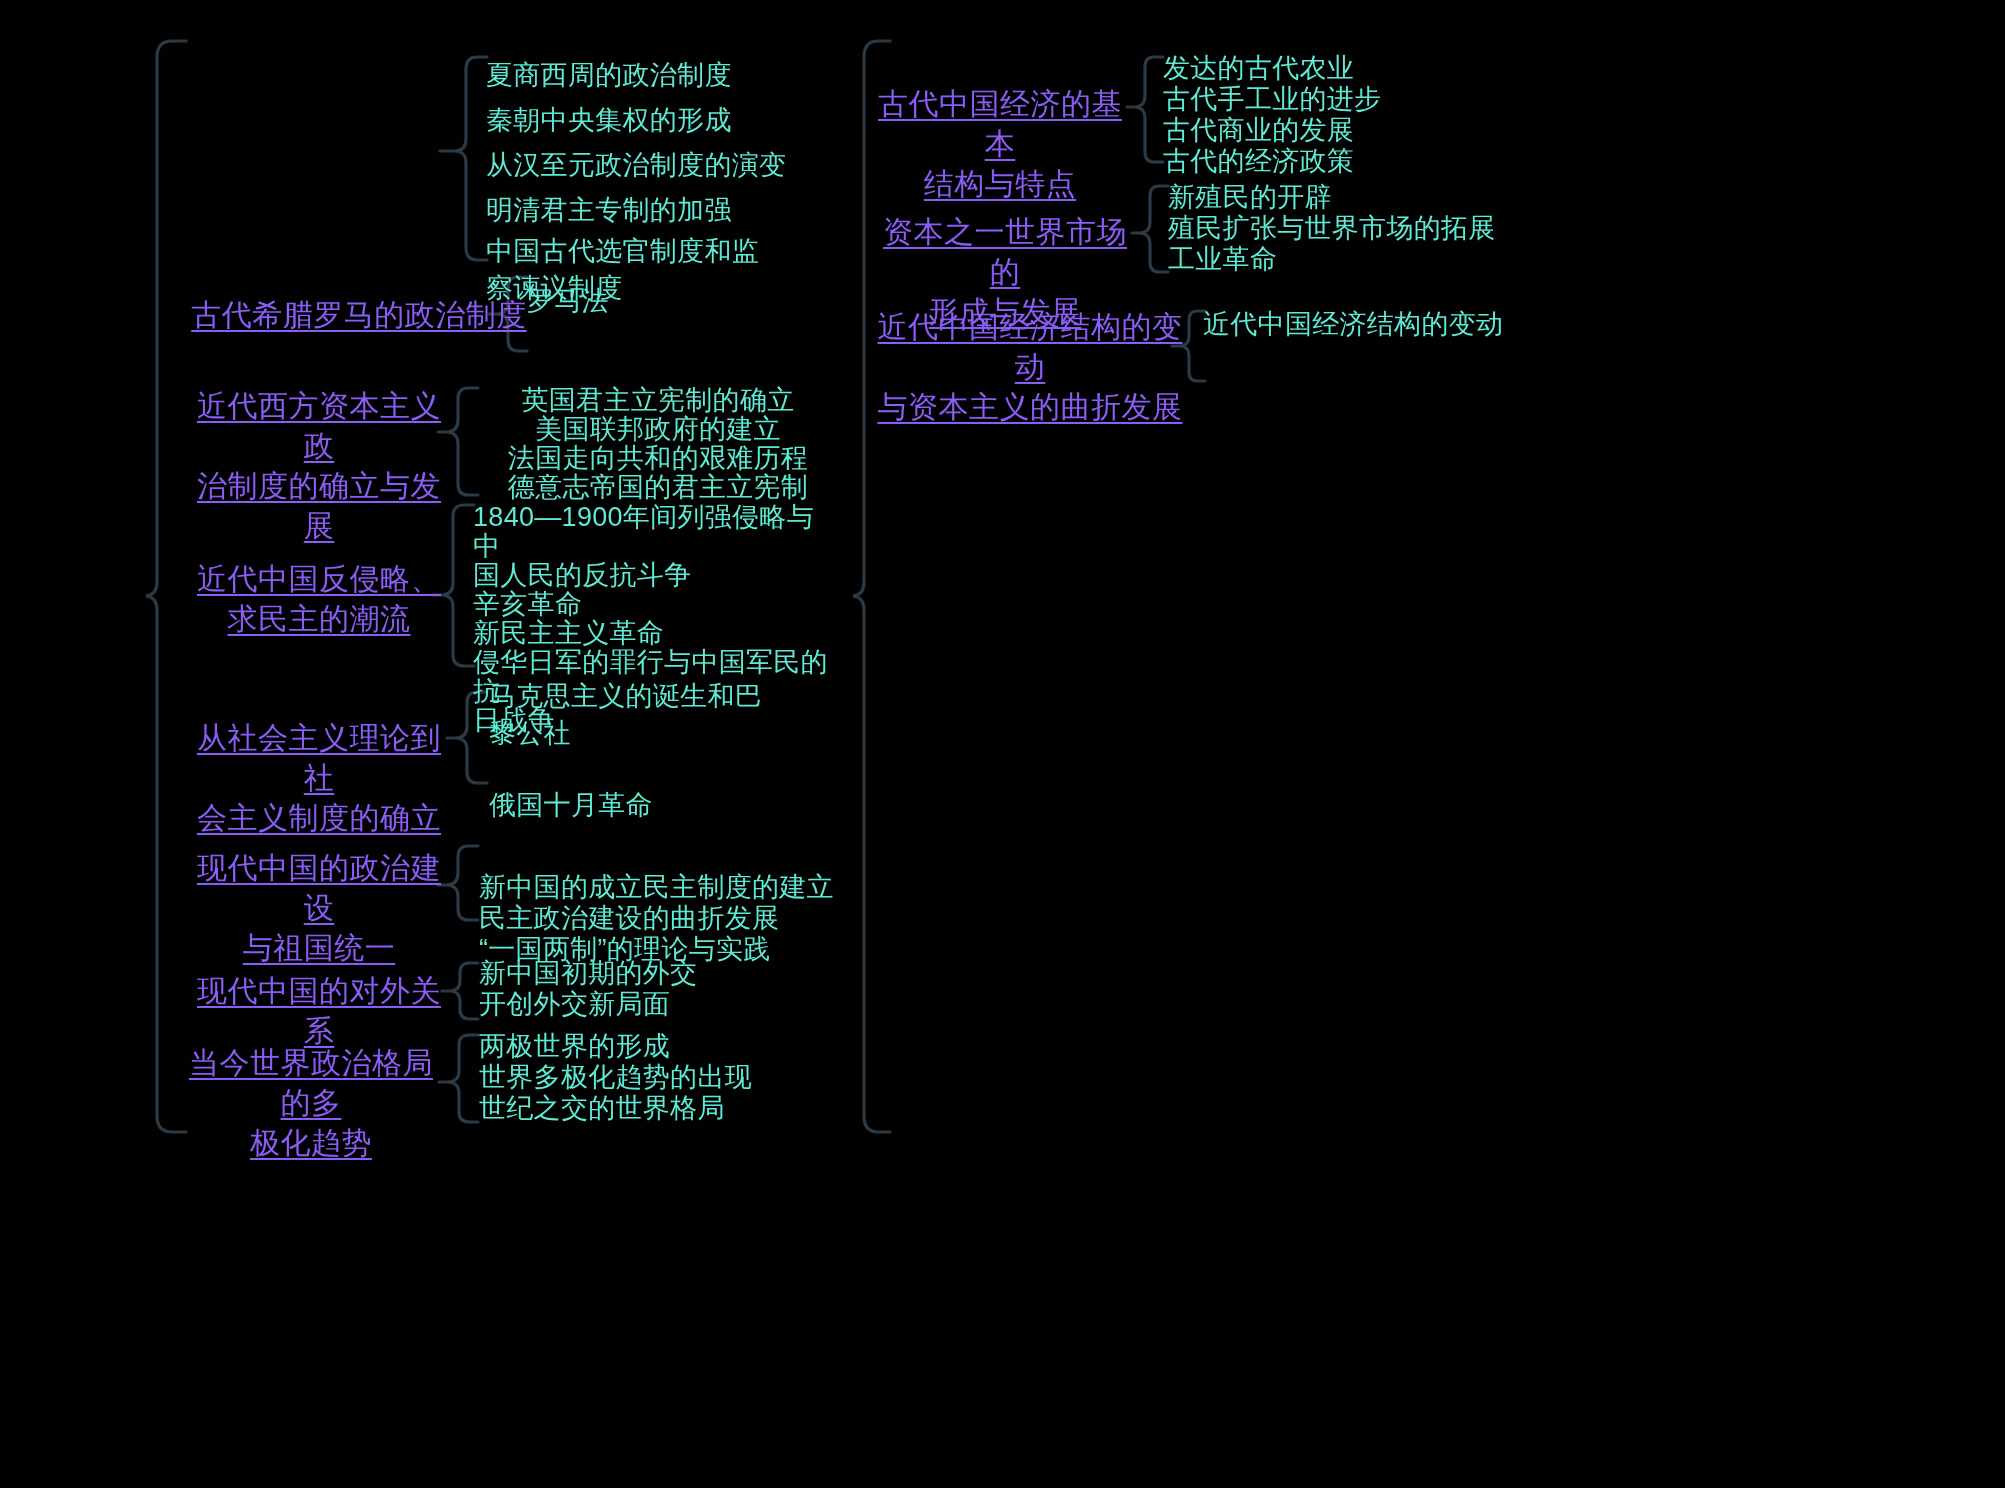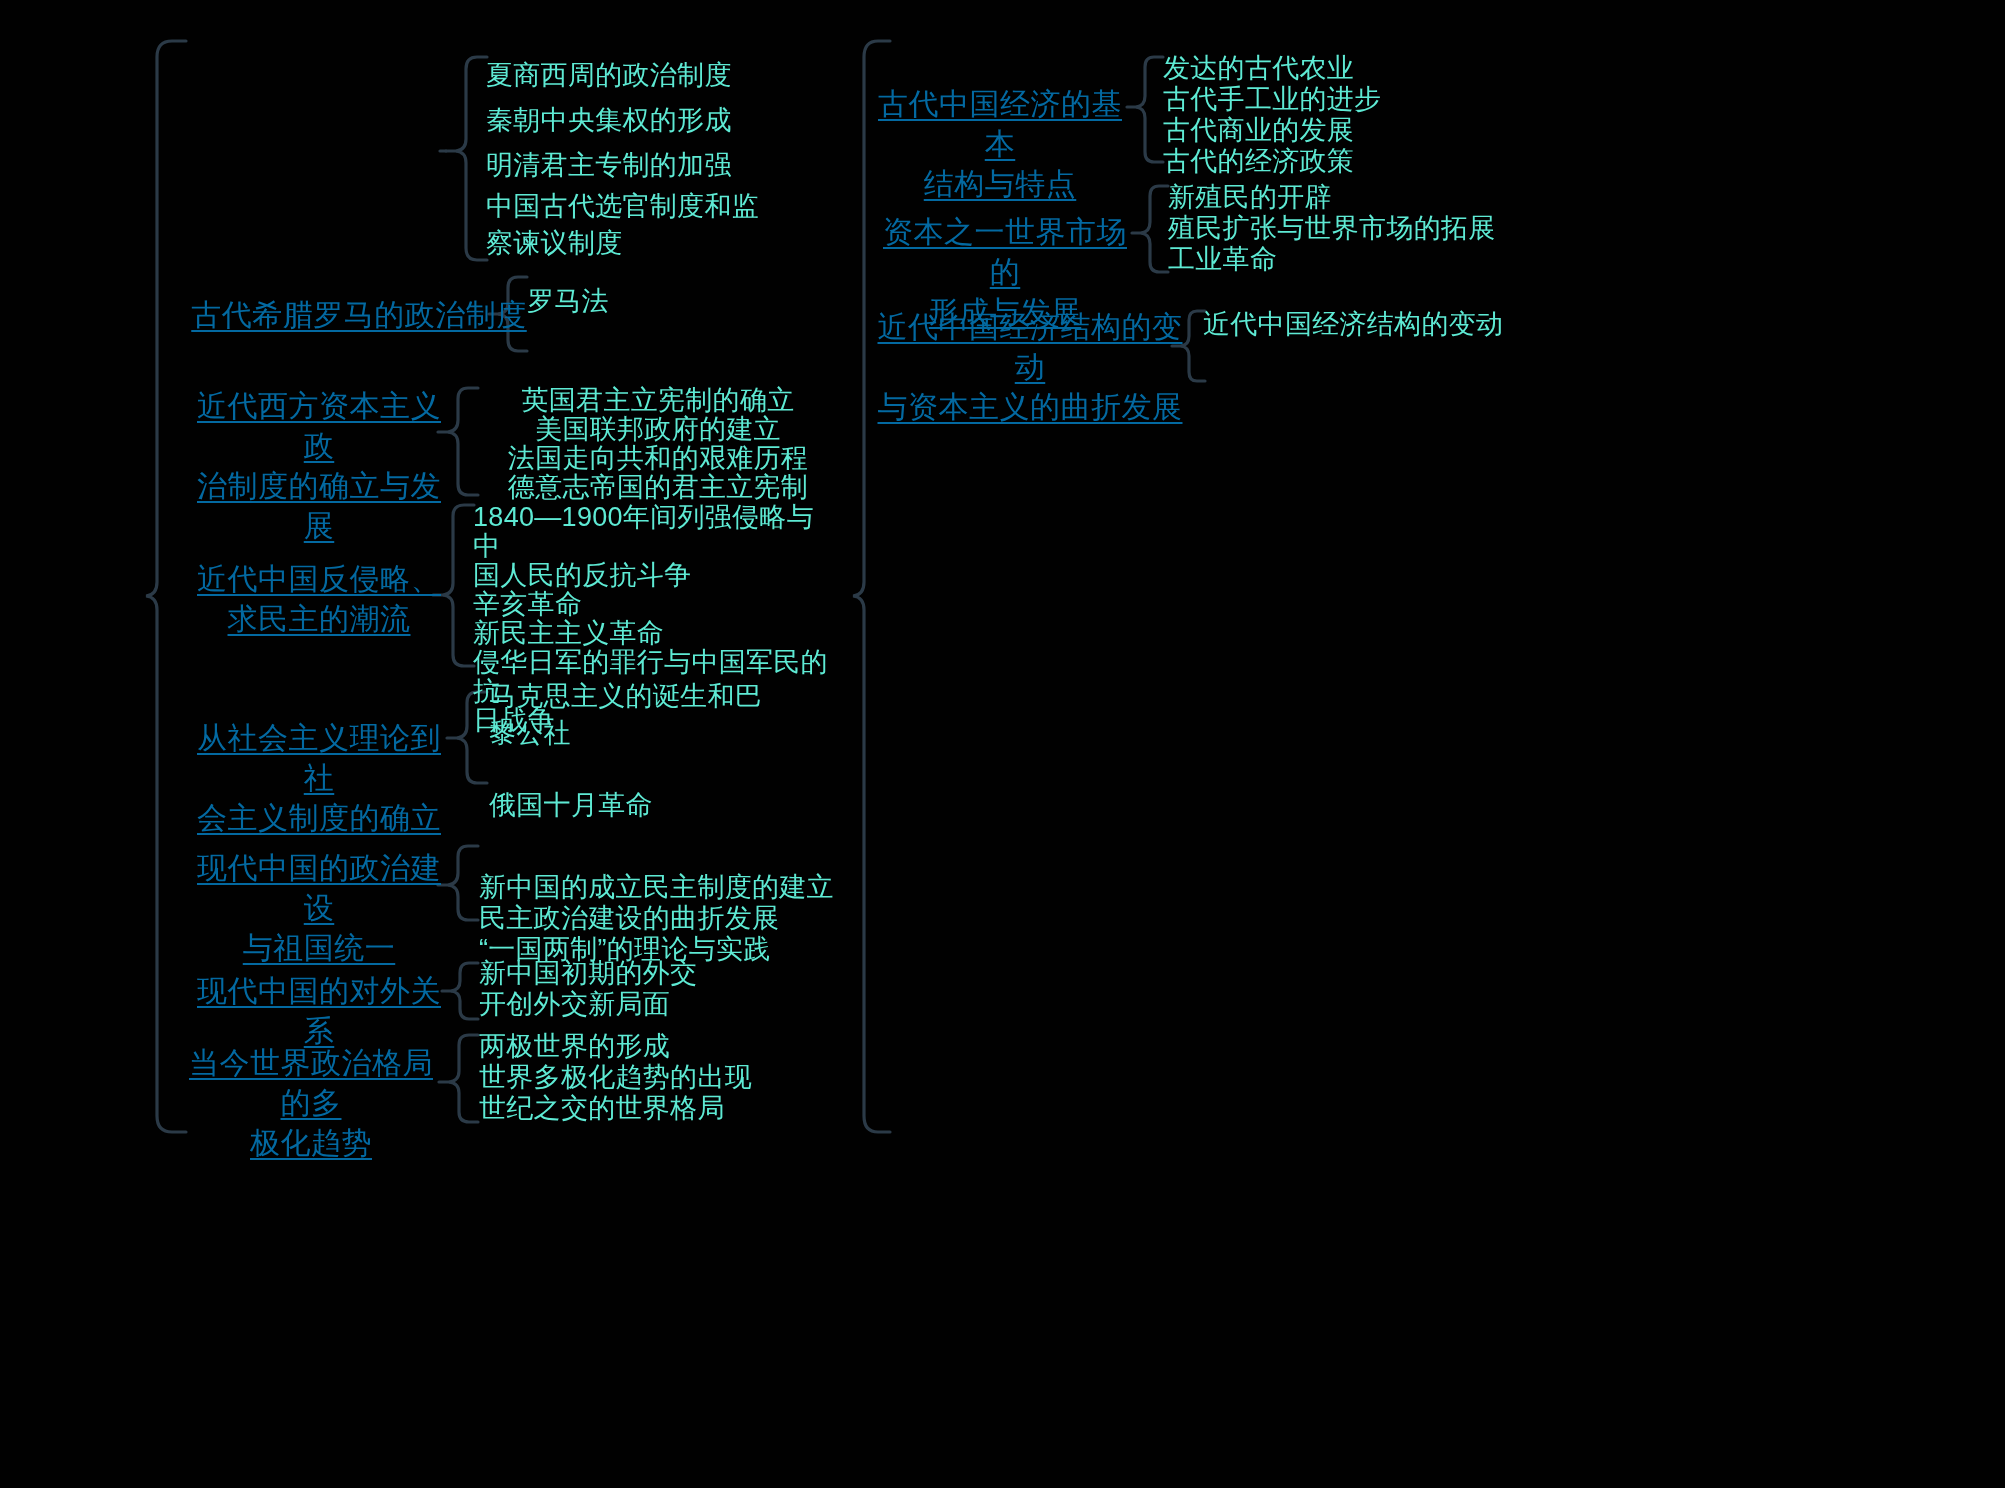--- a/index.html
+++ b/index.html
@@ -6,21 +6,21 @@
   body{
     width:2005px;height:1488px;position:relative;overflow:hidden;
     font-family:"Liberation Sans","DejaVu Sans",sans-serif;
     background:#010101;
   }
   .canvas{position:absolute;inset:0;}
   svg.braces{position:absolute;left:0;top:0;width:2005px;height:1488px;pointer-events:none;}
 
   .node{position:absolute;}
   .parent-label{
-    color:#0369a1;
+    color:#8b5cf6;
     font-size:30px;
     line-height:40px;
     letter-spacing:0.5px;
     text-decoration:underline;
     text-underline-offset:5px;
     text-decoration-thickness:1.5px;
     white-space:pre-line;
   }
   .parent-label.center{text-align:center;}
   .child-list{
@@ -78,20 +78,21 @@
       <path d="M 1205 311 L 1197 311 Q 1189 311 1189 320 L 1189 336 Q 1189 345 1181 346 Q 1189 347 1189 356 L 1189 372 Q 1189 381 1197 381 L 1205 381"></path>
       <path d="M 1181 346 L 1172 346"></path>
 
       <path d="M 446 151 L 440 151" stroke-width="3.2"></path>
     </g>
   </svg>
 
   <div class="node child-list loose" style="left:486px;top:53px;width:360px;">
     <div class="child-item">夏商西周的政治制度</div>
     <div class="child-item">秦朝中央集权的形成</div>
+    <div class="child-item">从汉至元政治制度的演变</div>
     <div class="child-item">明清君主专制的加强</div>
     <div class="child-item" style="line-height:37px;">中国古代选官制度和监
 察谏议制度</div>
   </div>
 
   <div class="node" style="left:190px;top:295px;width:338px;">
     <div class="parent-label center">古代希腊罗马的政治制度</div>
   </div>
   <div class="node child-list" style="left:527px;top:274px;width:340px;line-height:54px;">
     <div class="child-item">罗马法</div>

